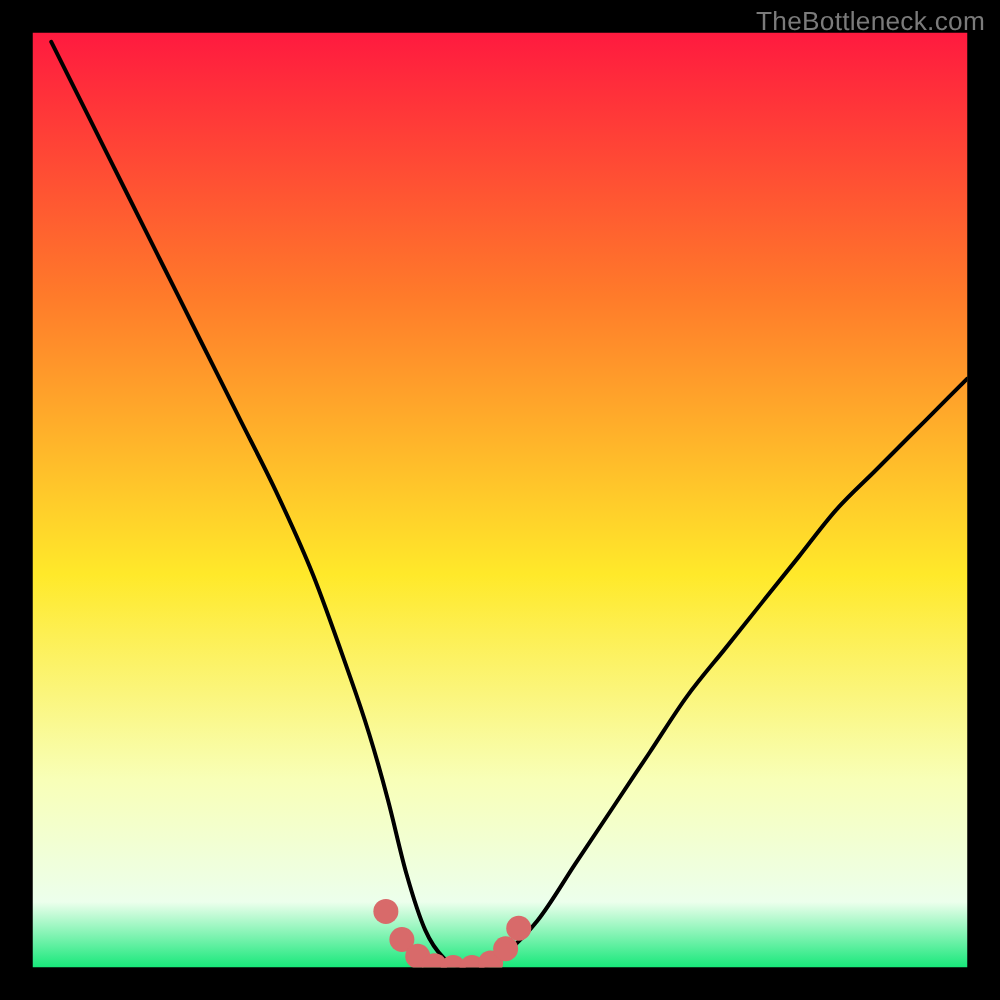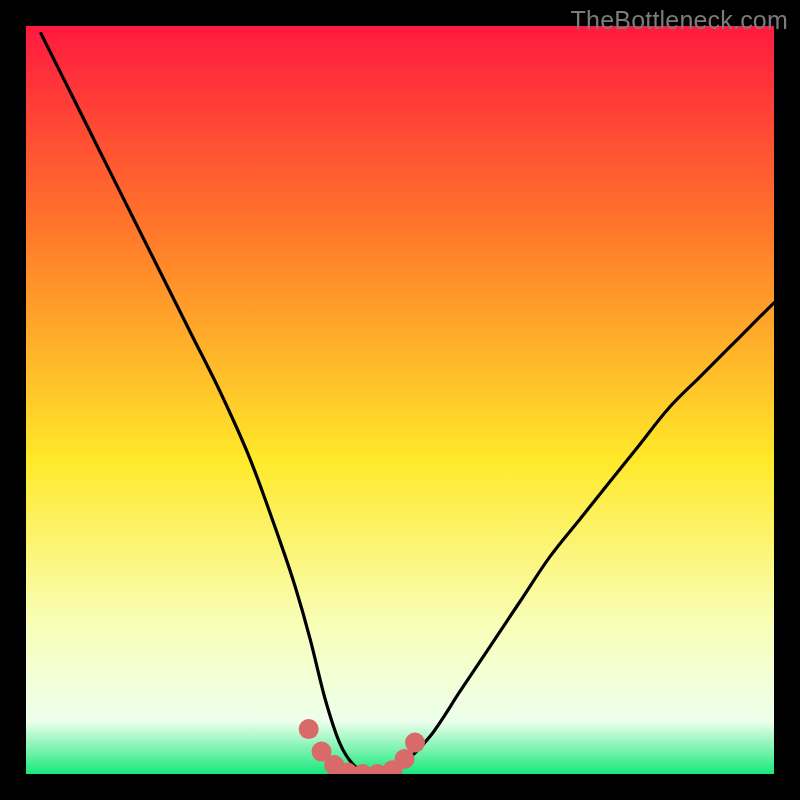--- a/index.html
+++ b/index.html
@@ -17,21 +17,21 @@
     top: 26px;
     width: 748px;
     height: 748px;
     background: #000;
   }
   .watermark {
     position: absolute;
     top: 6px;
     right: 12px;
     color: #7b7b7b;
-    font-size: 25px;
+    font-size: 21px;
     font-weight: 500;
     letter-spacing: 0.2px;
     z-index: 10;
   }
   svg {
     display: block;
   }
 </style>
 </head>
 <body>

